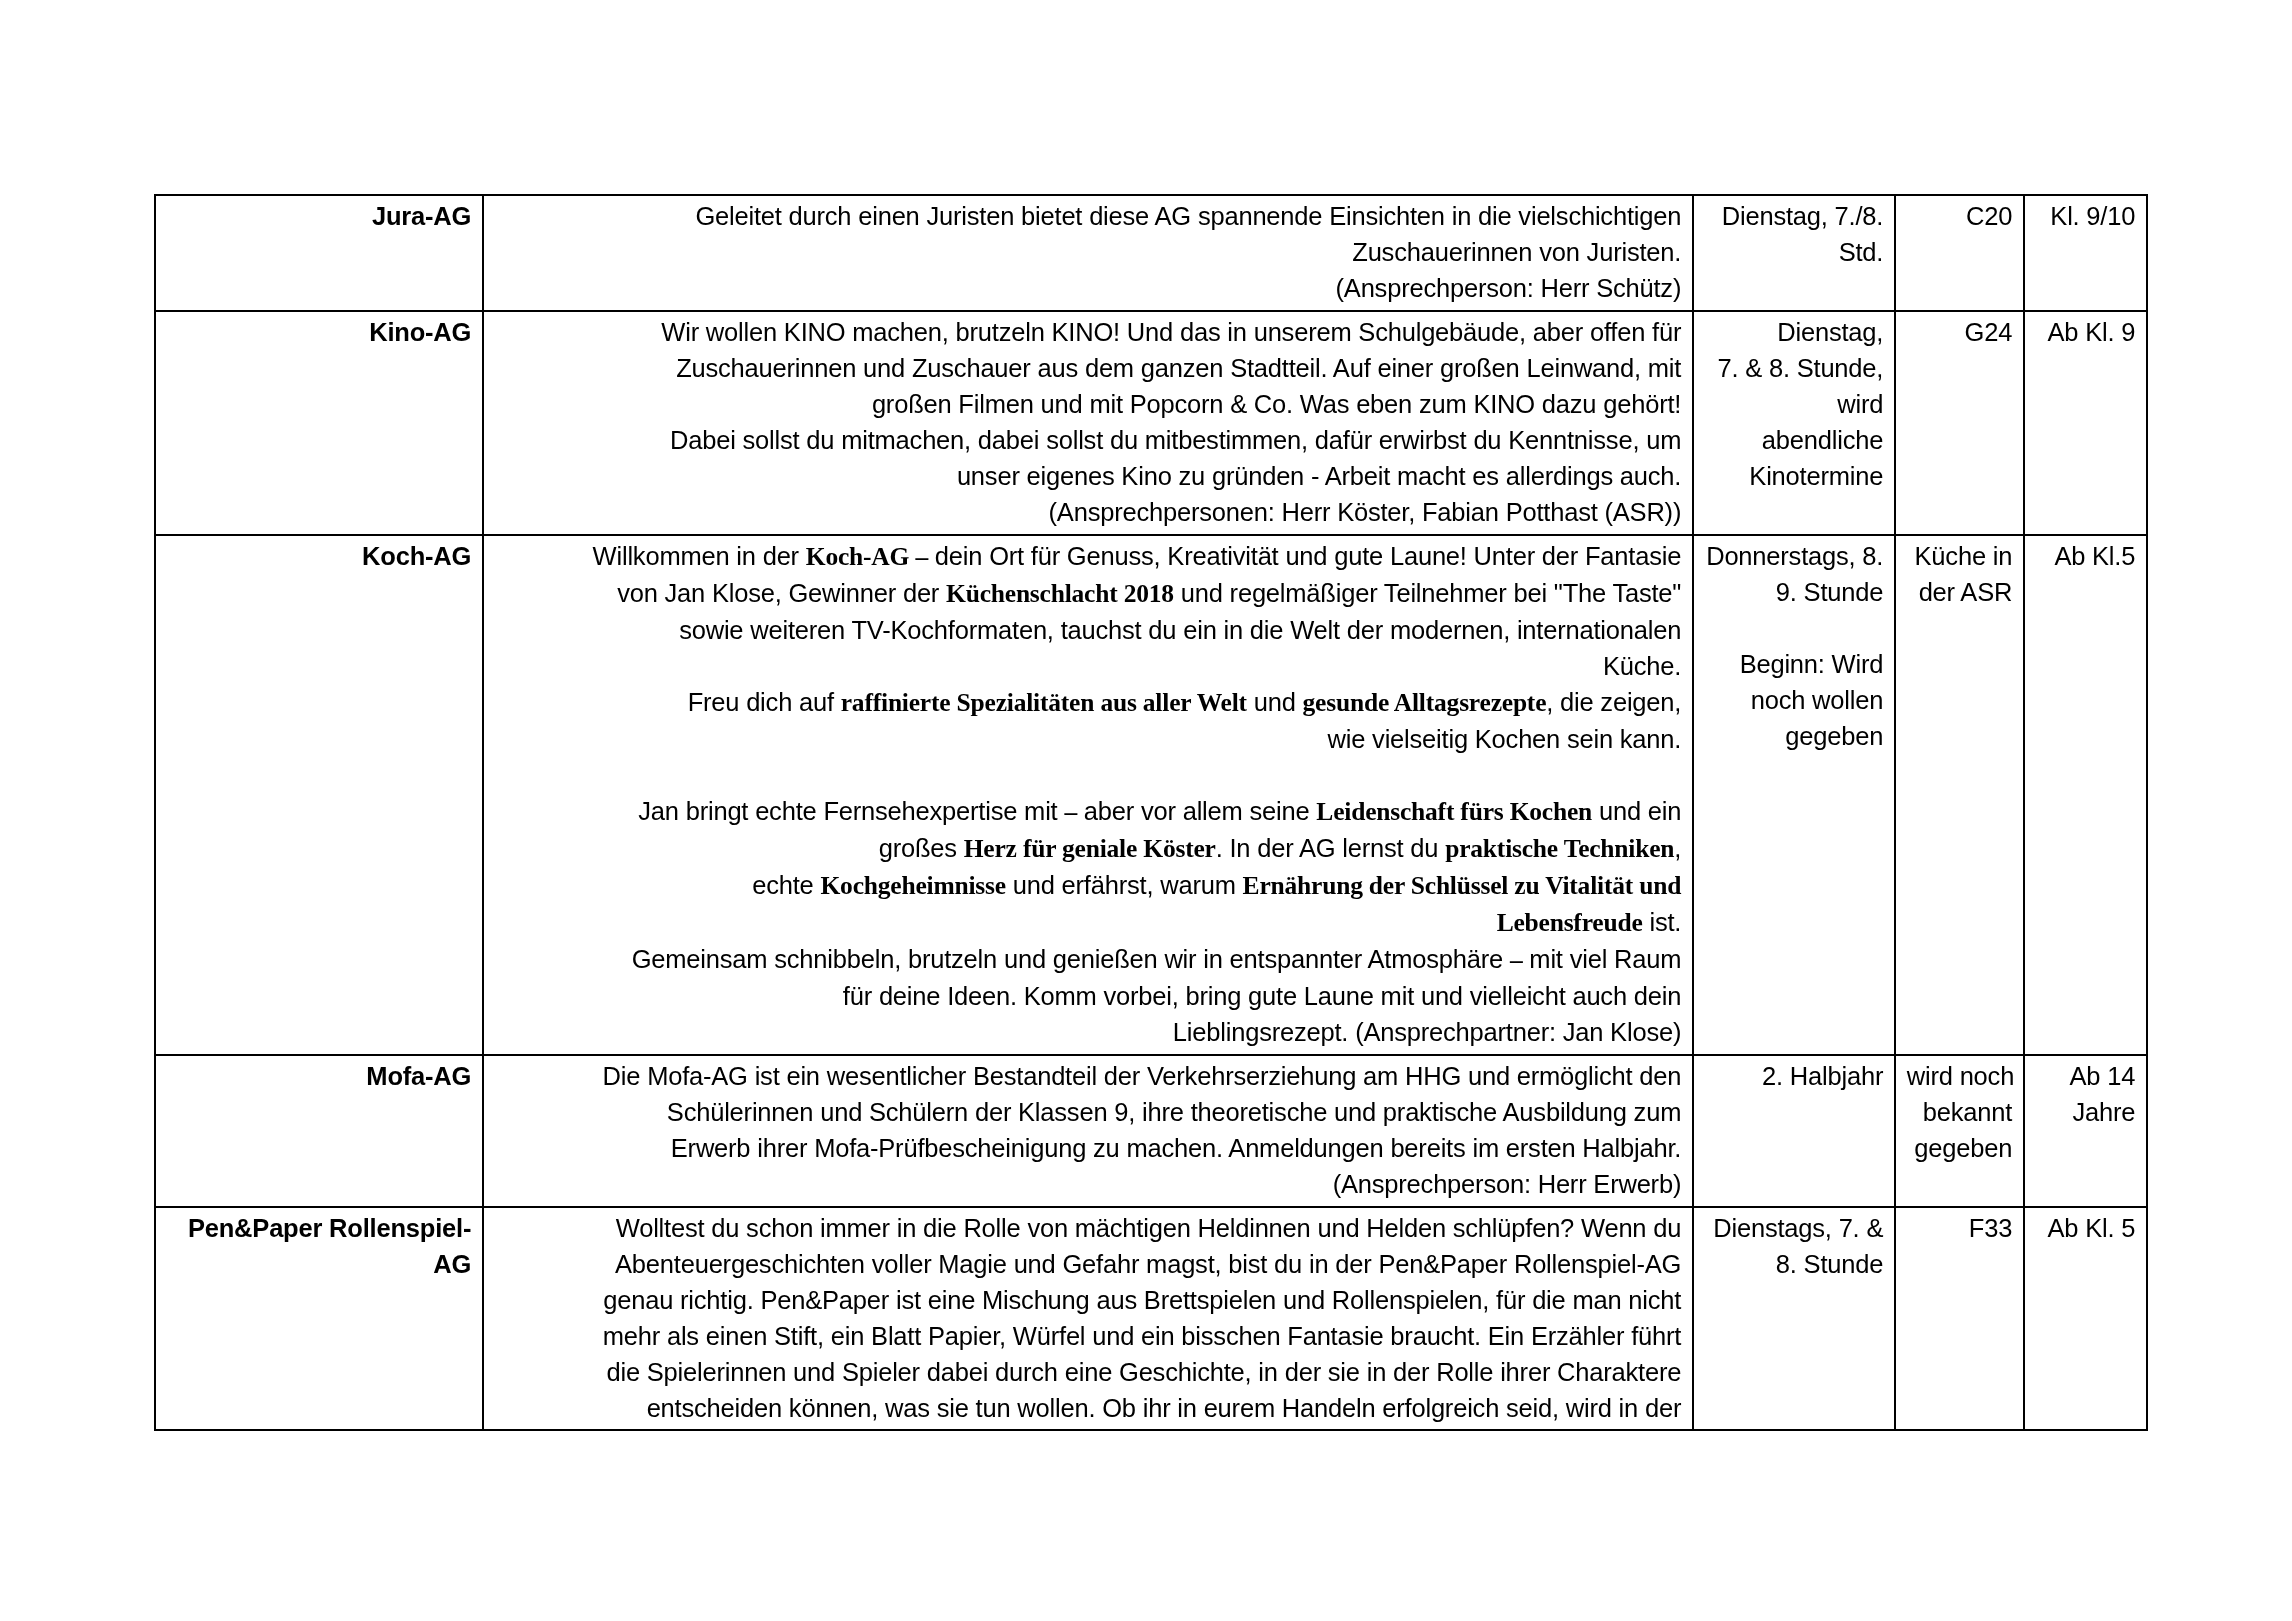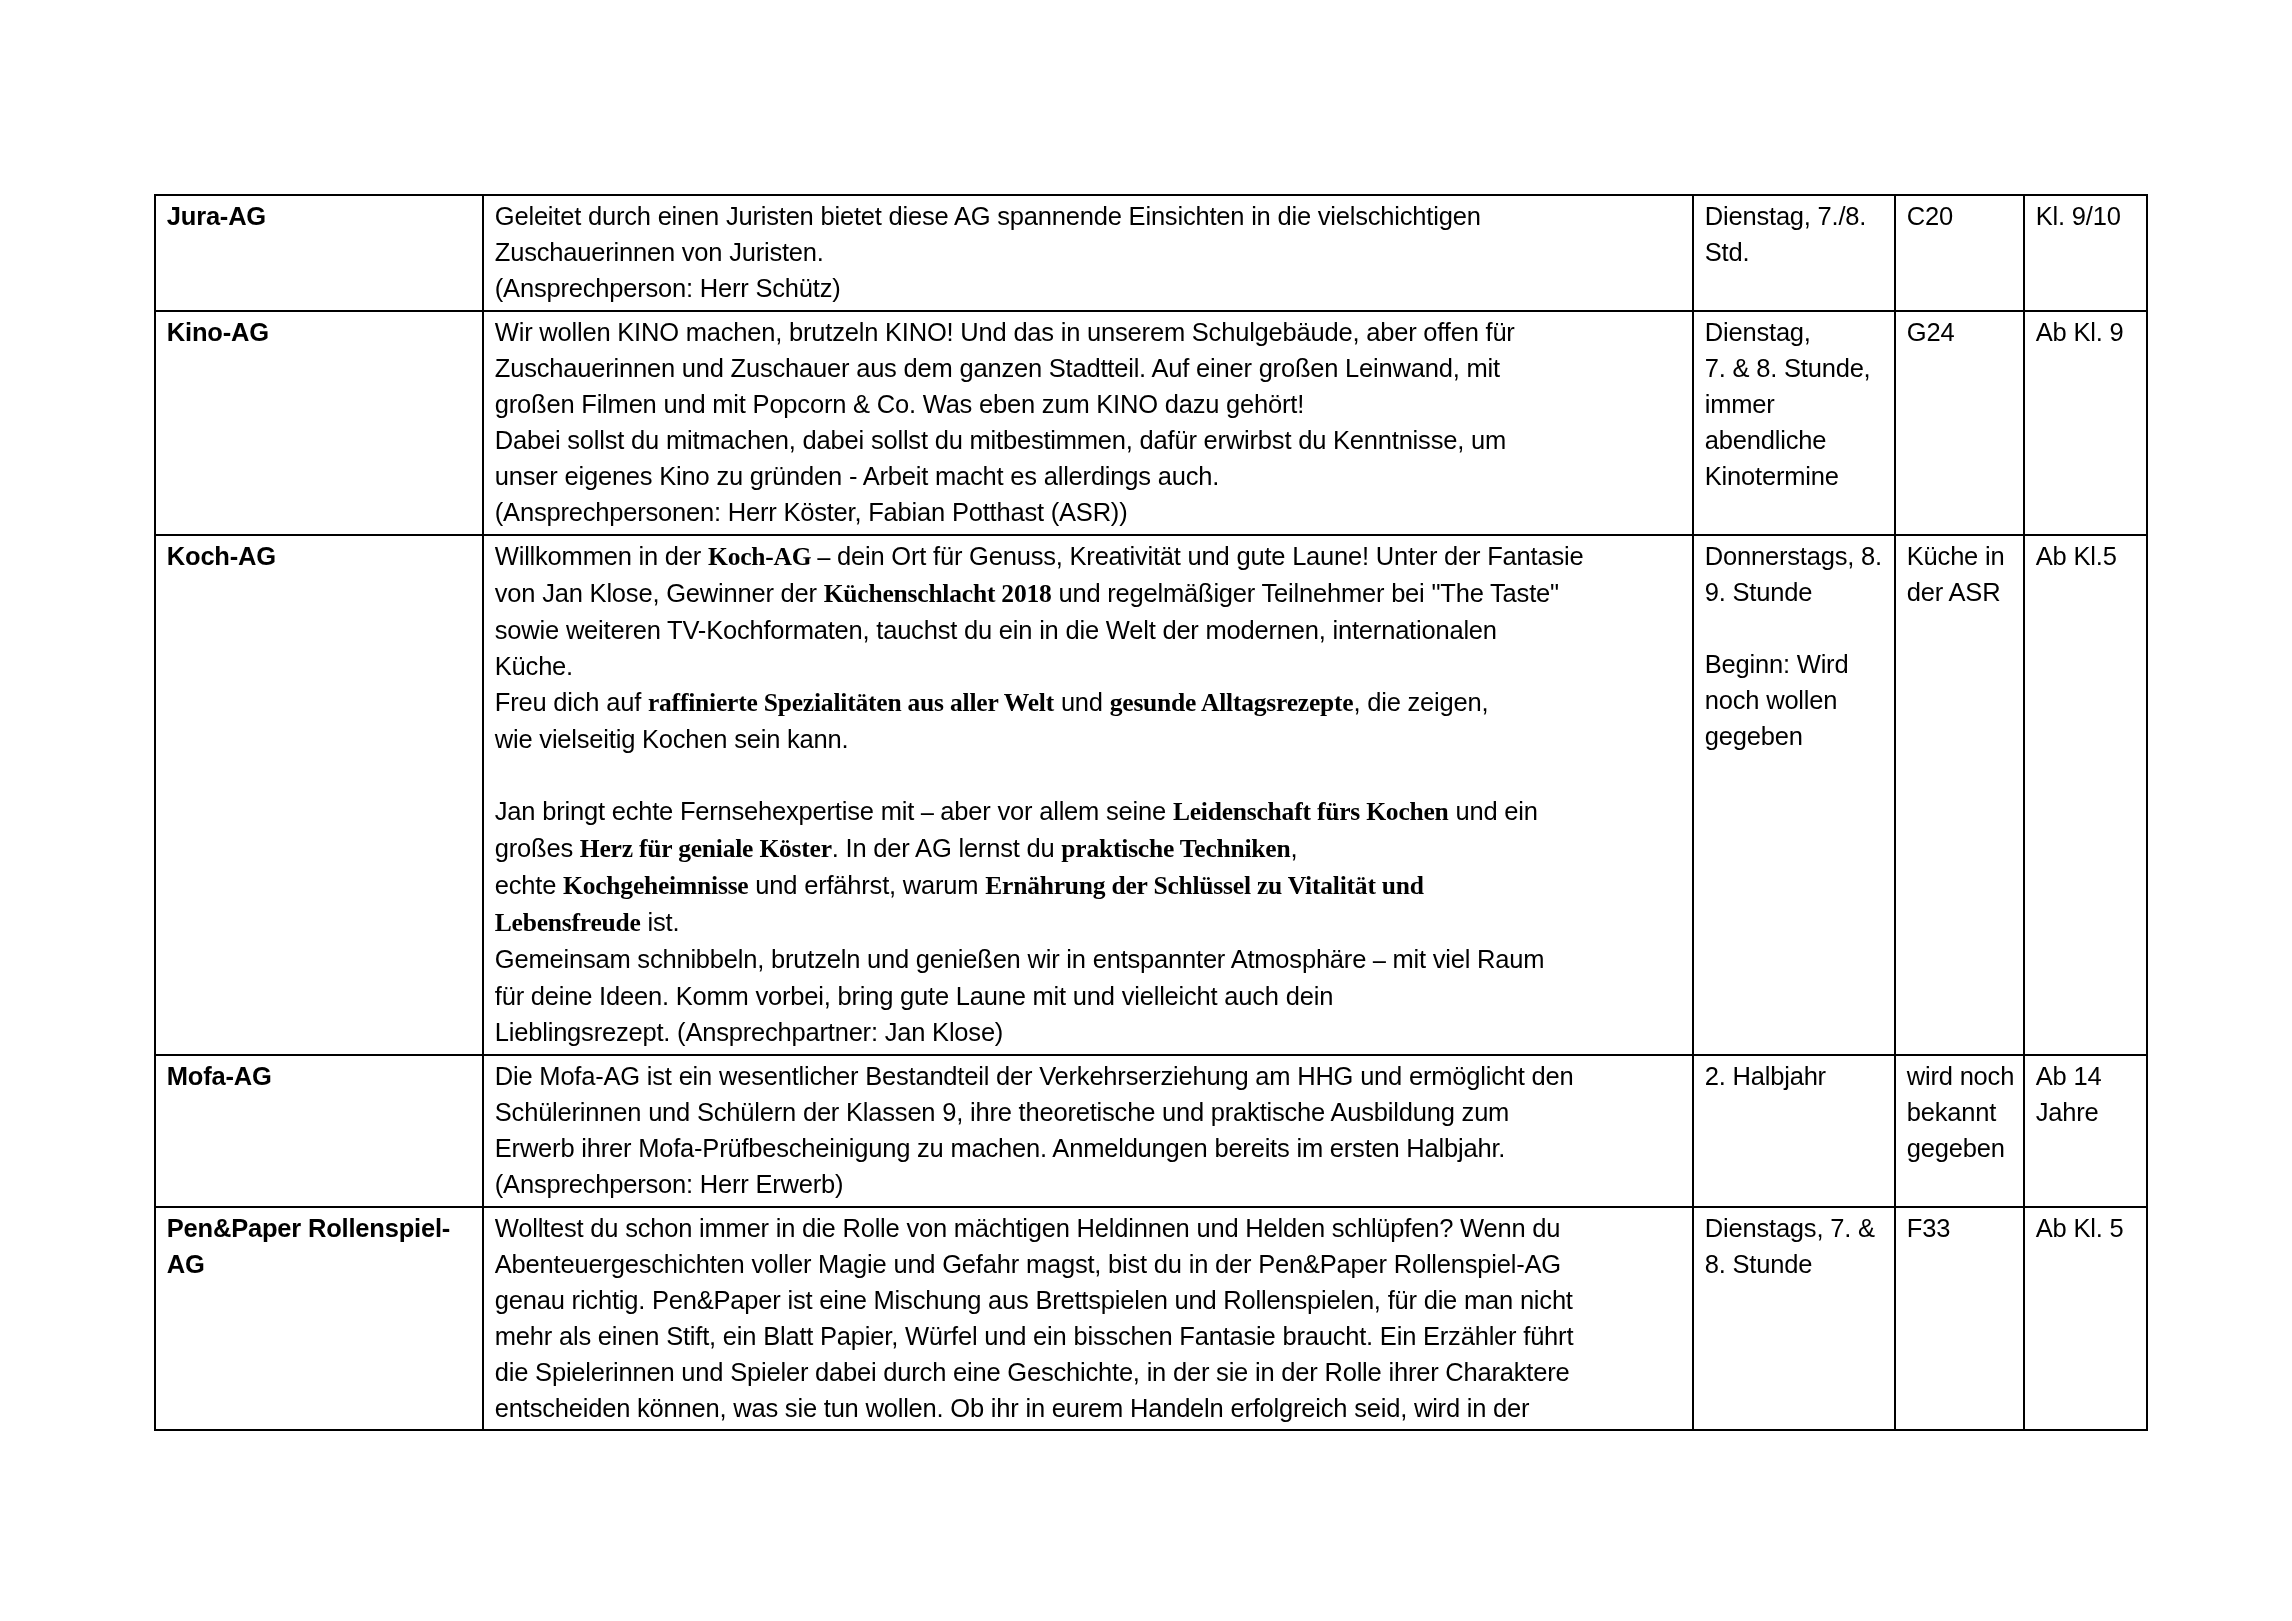--- a/index.html
+++ b/index.html
@@ -18,20 +18,21 @@
     letter-spacing: -0.2px;
     color: #000000;
   }
   table.ag-table {
     position: absolute;
     left: 154px;
     top: 194px;
     width: 1992px;
     border-collapse: collapse;
     table-layout: fixed;
+    text-align: right;
   }
   table.ag-table td {
     border: 2.9px solid #000000;
     vertical-align: top;
     padding: 2px 10.8px 3.9px 10.8px;
     overflow: hidden;
   }
   td.col-name { font-weight: bold; }
   .line { white-space: nowrap; }
   .line b { font-weight: bold; font-family: Liberation Serif, serif; }
@@ -76,21 +77,21 @@
           <div class="line"><span>Wir wollen KINO machen, brutzeln KINO! Und das in unserem Schulgebäude, aber offen für</span></div>
           <div class="line"><span>Zuschauerinnen und Zuschauer aus dem ganzen Stadtteil. Auf einer großen Leinwand, mit</span></div>
           <div class="line"><span>großen Filmen und mit Popcorn &amp; Co. Was eben zum KINO dazu gehört!</span></div>
           <div class="line"><span>Dabei sollst du mitmachen, dabei sollst du mitbestimmen, dafür erwirbst du Kenntnisse, um</span></div>
           <div class="line"><span>unser eigenes Kino zu gründen - Arbeit macht es allerdings auch.</span></div>
           <div class="line"><span>(Ansprechpersonen: Herr Köster, Fabian Potthast (ASR))</span></div>
         </td>
         <td class="col-time">
           <div class="line"><span>Dienstag,</span></div>
           <div class="line"><span>7. &amp; 8. Stunde,</span></div>
-          <div class="line"><span>immer</span></div>
+          <div class="line"><span>wird</span></div>
           <div class="line"><span>abendliche</span></div>
           <div class="line"><span>Kinotermine</span></div>
         </td>
         <td class="col-room">
           <div class="line"><span>G24</span></div>
         </td>
         <td class="col-class">
           <div class="line"><span>Ab Kl. 9</span></div>
         </td>
       </tr>

